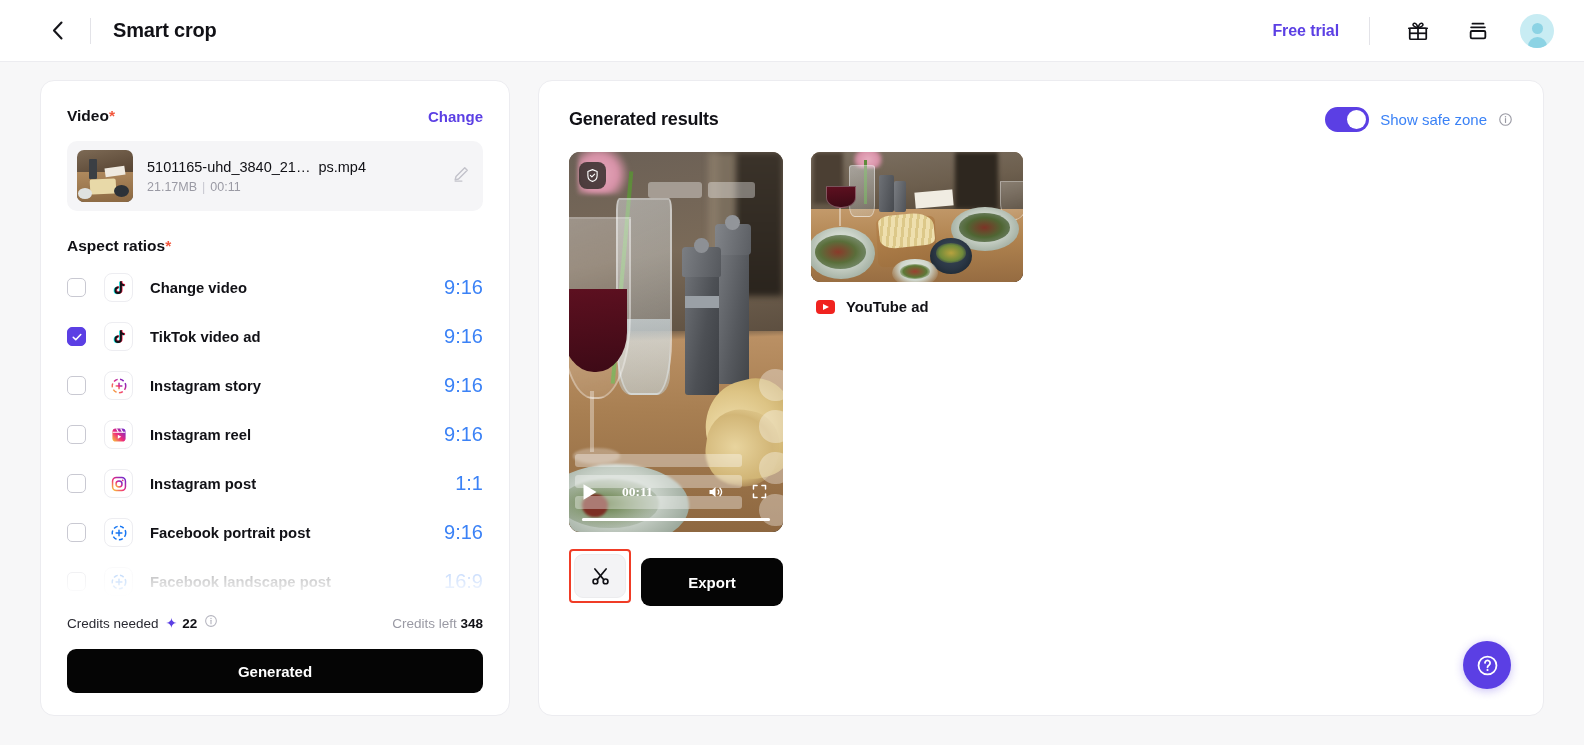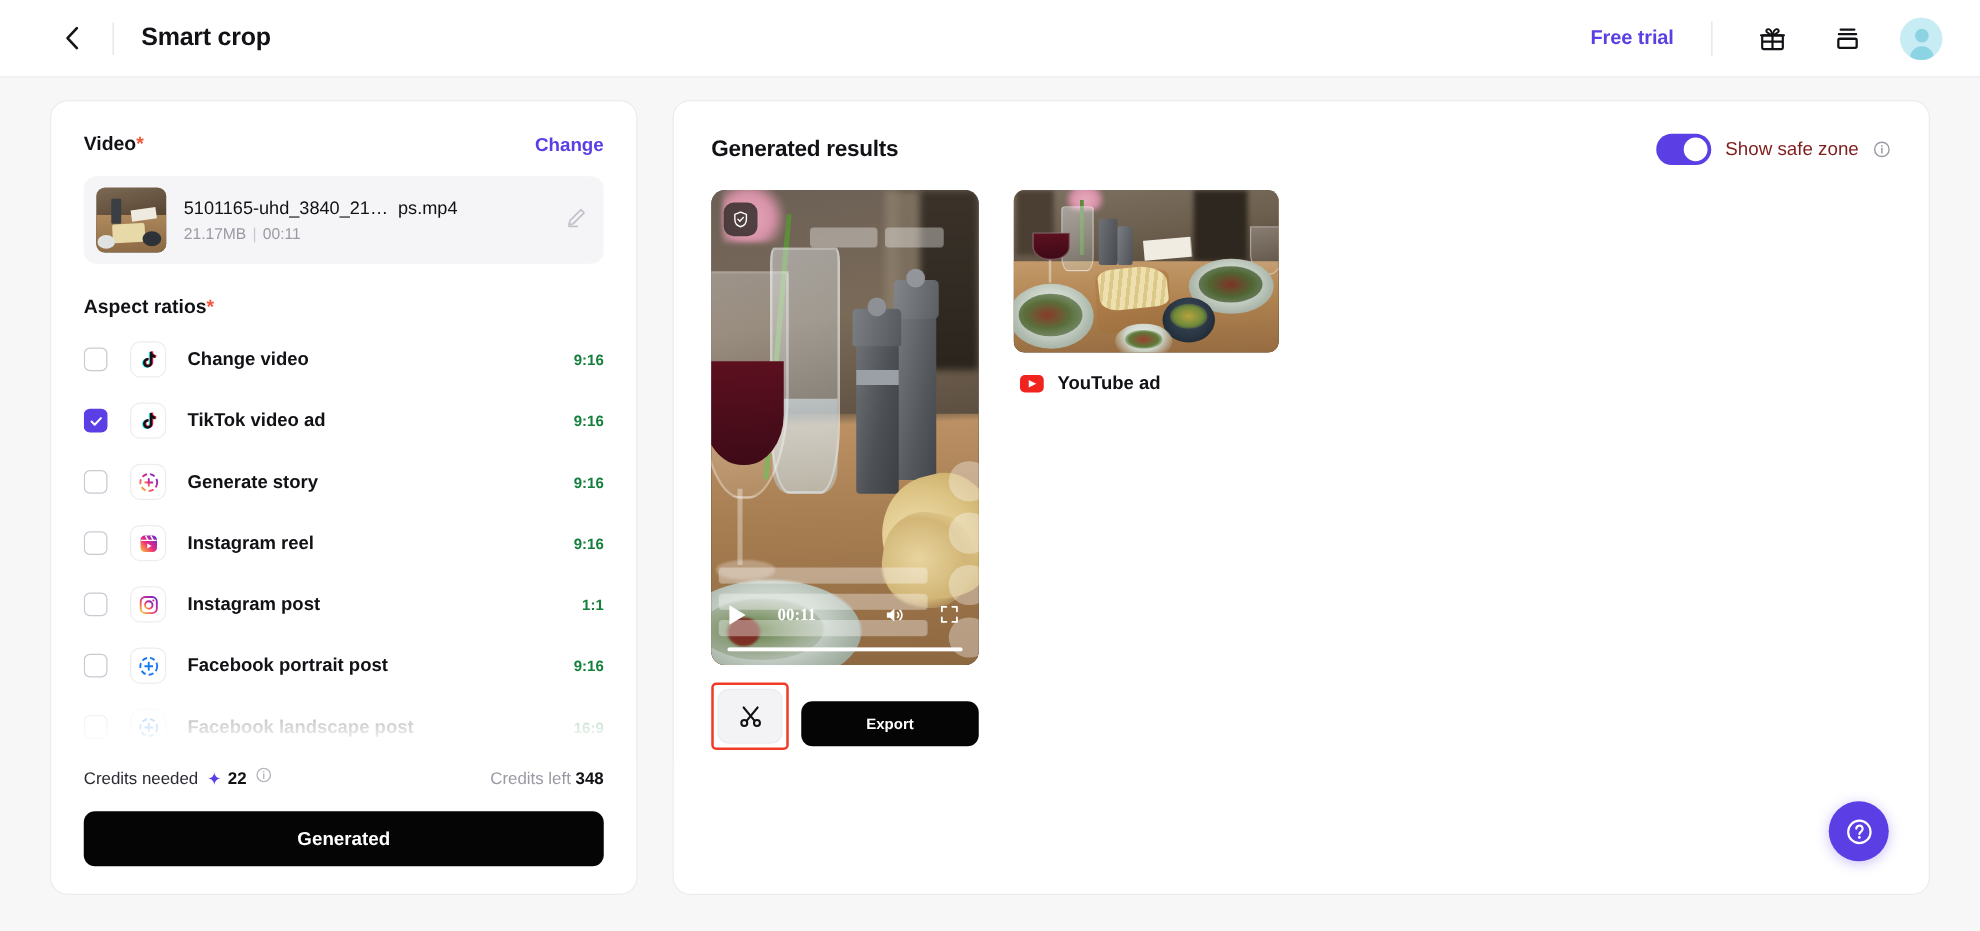--- a/index.html
+++ b/index.html
@@ -146,21 +146,21 @@
   .platform-icon {
     width: 29px; height: 29px; border-radius: 8px; background: #fff;
     border: 1px solid #ededf1; margin-left: 18px; flex: 0 0 auto;
     display: flex; align-items: center; justify-content: center;
     overflow: hidden;
   }
   .ratio-name {
     margin-left: 17px; font-size: 14.8px; font-weight: 700; color: #111116;
   }
   .ratio-val {
-    margin-left: auto; font-size: 12px; font-weight: 700; color: #15803d;
+    margin-left: auto; font-size: 20px; font-weight: 400; color: #3b82f6;
   }
   .ratio-item.faded { opacity: 0.25; }
 
   .list-fade {
     position: absolute; left: 0; right: 0; bottom: 0; height: 34px;
     background: linear-gradient(to bottom, rgba(255,255,255,0), #ffffff 72%);
     pointer-events: none;
   }
 
   .credits-row {
@@ -195,21 +195,21 @@
   .results-title { font-size: 18px; font-weight: 700; color: #111116; letter-spacing: -0.2px; }
   .safe-wrap { display: flex; align-items: center; gap: 11px; }
   .toggle {
     width: 44px; height: 25px; border-radius: 13px; background: #5b3fe4;
     position: relative; cursor: pointer;
   }
   .toggle .knob {
     width: 19px; height: 19px; border-radius: 50%; background: #fff;
     position: absolute; top: 3px; right: 3px;
   }
-  .safe-label { font-size: 15px; color: #7f1d1d; }
+  .safe-label { font-size: 15px; color: #3b82f6; }
 
   .results-area { display: flex; gap: 28px; margin-top: 20px; }
 
   
   .player-col { width: 214px; }
   .player {
     width: 214px; height: 380px; border-radius: 11px; overflow: hidden;
     position: relative; background: #5b4a38;
   }
   .scene { position: absolute; inset: 0; }
@@ -374,22 +374,22 @@
   .crop-btn {
     width: 52px; height: 44px; border-radius: 9px; background: #f3f3f5;
     display: flex; align-items: center; justify-content: center;
     cursor: pointer; border: 1px solid #ececee;
   }
   .crop-highlight {
     border: 2.5px solid #f03c26; border-radius: 4px; padding: 3px;
     display: inline-flex;
   }
   .export-btn {
-    margin-left: 10px; height: 36px; width: 147px; border-radius: 9px;
-    background: #050505; color: #fff; font-size: 12px; font-weight: 700;
+    margin-left: 10px; height: 48px; width: 147px; border-radius: 9px;
+    background: #050505; color: #fff; font-size: 15px; font-weight: 700;
     display: flex; align-items: center; justify-content: center;
     cursor: pointer; border: none; font-family: "Liberation Sans", sans-serif; margin-top: 12px;
   }
 
   
   .yt-col { width: 212px; }
   .yt-thumb {
     width: 212px; height: 130px; border-radius: 9px; overflow: hidden;
     position: relative; cursor: pointer;
     background: #8a6a45;
@@ -648,21 +648,21 @@
               <linearGradient id="igs" x1="0" y1="1" x2="1" y2="0">
                 <stop offset="0%" stop-color="#f9ce34"></stop>
                   <stop offset="45%" stop-color="#ee2a7b"></stop>
                   <stop offset="100%" stop-color="#6228d7"></stop>
               </linearGradient>
             </defs>
             <circle cx="12" cy="12" r="9" stroke="url(#igs)" stroke-width="2" stroke-dasharray="5.5 3.2"></circle>
             <path d="M12 8.2v7.6M8.2 12h7.6" stroke="url(#igs)" stroke-width="2" stroke-linecap="round"></path>
           </svg>
         </div>
-        <div class="ratio-name">Generate story</div>
+        <div class="ratio-name">Instagram story</div>
         <div class="ratio-val">9:16</div>
       </div>
 
       <div class="ratio-item">
         <div class="cb"></div>
         <div class="platform-icon">
           <svg width="18" height="18" viewBox="0 0 24 24" fill="none">
             <defs>
               <linearGradient id="igr" x1="0" y1="1" x2="1" y2="0">
                 <stop offset="0%" stop-color="#f9ce34"></stop>

